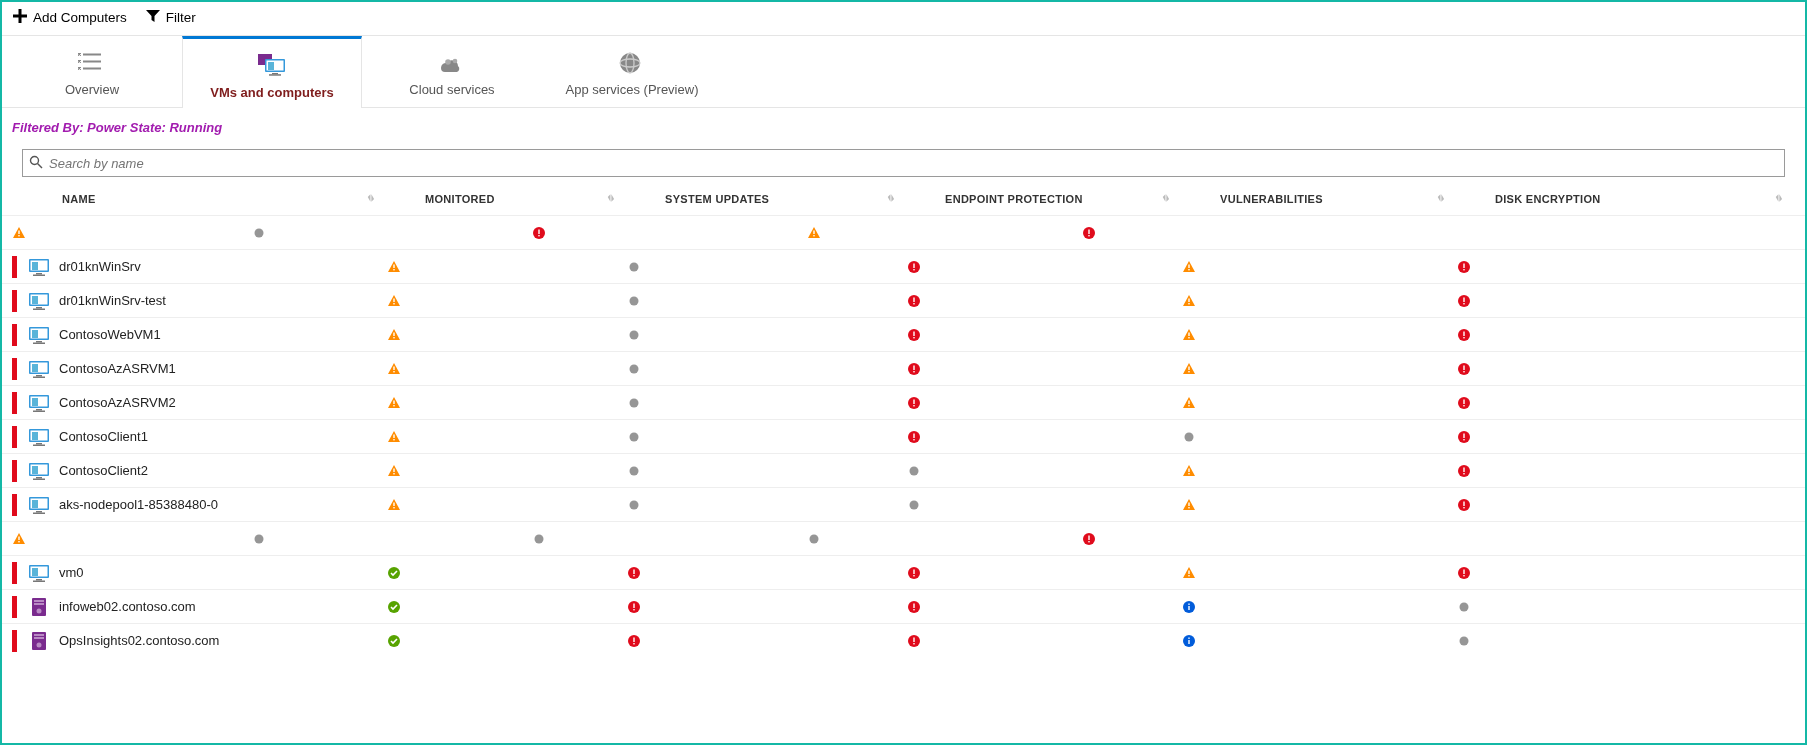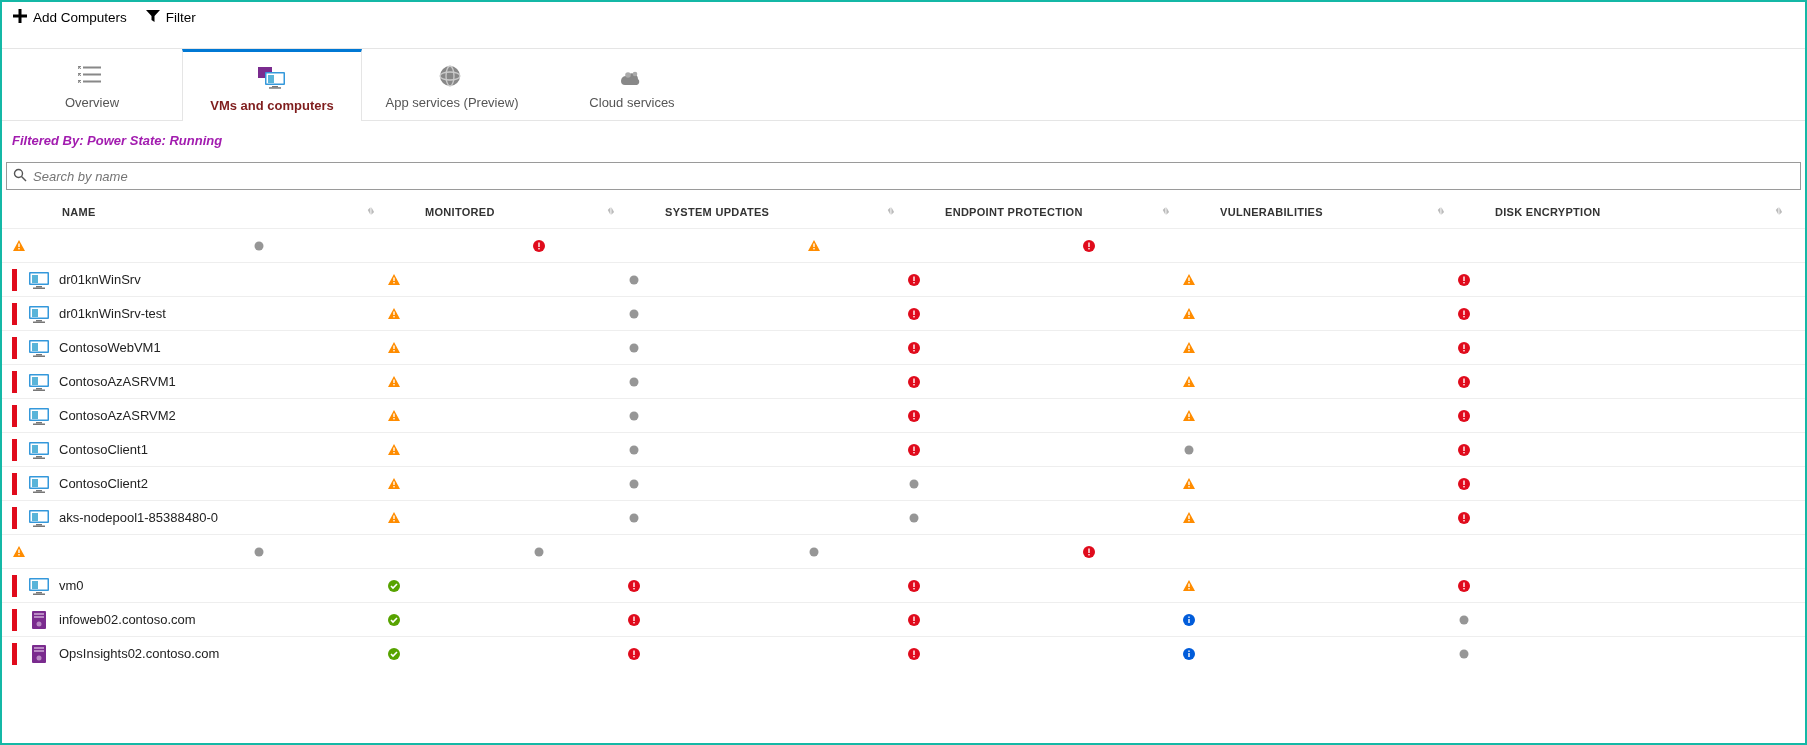--- a/index.html
+++ b/index.html
@@ -3,29 +3,29 @@
   <meta charset="utf-8">
   <style>
     * { box-sizing: border-box; margin: 0; padding: 0; }
     body { font-family: "Segoe UI", Arial, sans-serif; font-size: 13px; color: #333; background: #fff; }
     .frame { border: 2px solid #14b8a6; width: 1807px; height: 745px; overflow: hidden; }
     
     .toolbar { display: flex; gap: 18px; align-items: center; padding: 6px 10px; }
     .tb-btn { display: flex; align-items: center; gap: 5px; cursor: pointer; color: #000; font-size: 13.5px; }
     .tb-btn svg { width: 16px; height: 16px; }
     
-    .tabs { display: flex; border-bottom: 1px solid #e5e5e5; border-top: 1px solid #e5e5e5; margin-top: 15px; }
+    .tabs { display: flex; border-bottom: 1px solid #e5e5e5; border-top: 1px solid #e5e5e5; margin-top: 2px; }
     .tab { width: 180px; text-align: center; padding: 12px 8px 8px; cursor: pointer; color: #555; }
     .tab .tab-ico { height: 30px; display: flex; align-items: center; justify-content: center; margin-bottom: 4px; }
     .tab.active { border-top: 3px solid #0078d4; border-left: 1px solid #e5e5e5; border-right: 1px solid #e5e5e5; color: #7f1d1d; background:#fff; margin-bottom:-1px; font-weight:600;}
     .tab-label { font-size: 13px; }
     
     .filter-text { font-style: italic; color: #a21caf; padding: 12px 10px 8px; font-size: 13px; font-weight: bold; }
     
-    .search-wrap { margin: 6px 4px; border: 1px solid #9a9a9a; display: flex; align-items: center; height: 28px; padding: 0 6px; }
+    .search-wrap { margin: 6px 20px; border: 1px solid #9a9a9a; display: flex; align-items: center; height: 28px; padding: 0 6px; }
     .search-wrap svg { width: 14px; height: 14px; margin-right: 6px; fill:#555;}
     .search-wrap input { border: none; outline: none; flex: 1; font-size: 13px; font-style: italic; color:#777;}
     
     .hdr-row, .row { display: flex; align-items: center; padding: 0 10px; }
     .hdr-row { height: 32px; font-size: 11px; font-weight: 600; color: #333; letter-spacing: .3px; }
     .col { display: flex; align-items: center; }
     .col-name { flex: 0 0 375px; }
     .hdr-row .col-name { padding-left:12px; }
     .col-mon { flex: 0 0 240px; }
     .col-su  { flex: 0 0 280px; }
@@ -163,32 +163,32 @@
         <div class="tab-ico">
           <svg width="28" height="24" viewBox="0 0 28 24">
             <use href="#t-vm"></use>
           </svg>
         </div>
         <div class="tab-label">VMs and computers</div>
       </div>
       <div class="tab">
         <div class="tab-ico">
           <svg width="28" height="24" viewBox="0 0 28 24">
-            <use href="#t-globe"></use>
+            <use href="#t-cloud"></use>
           </svg>
         </div>
-        <div class="tab-label">App services (Preview)</div>
+        <div class="tab-label">Cloud services</div>
       </div>
       <div class="tab">
         <div class="tab-ico">
           <svg width="28" height="24" viewBox="0 0 28 24">
-            <use href="#t-cloud"></use>
+            <use href="#t-globe"></use>
           </svg>
         </div>
-        <div class="tab-label">Cloud services</div>
+        <div class="tab-label">App services (Preview)</div>
       </div>
     </div>
 
 <div class="filter-text">Filtered By: Power State: Running</div>
 
 <div class="search-wrap">
   <span><svg viewBox="0 0 14 14">
           <use href="#i-search"></use>
         </svg></span>
   <input type="text" placeholder="Search by name" style="">

